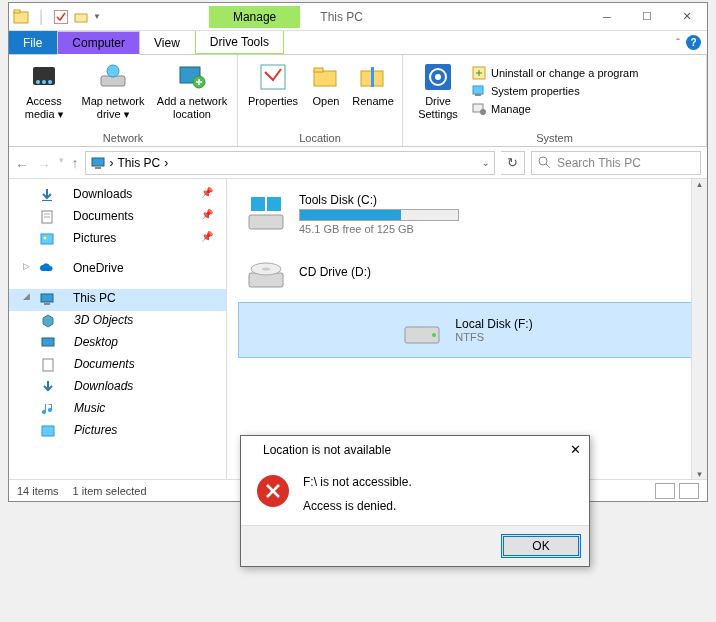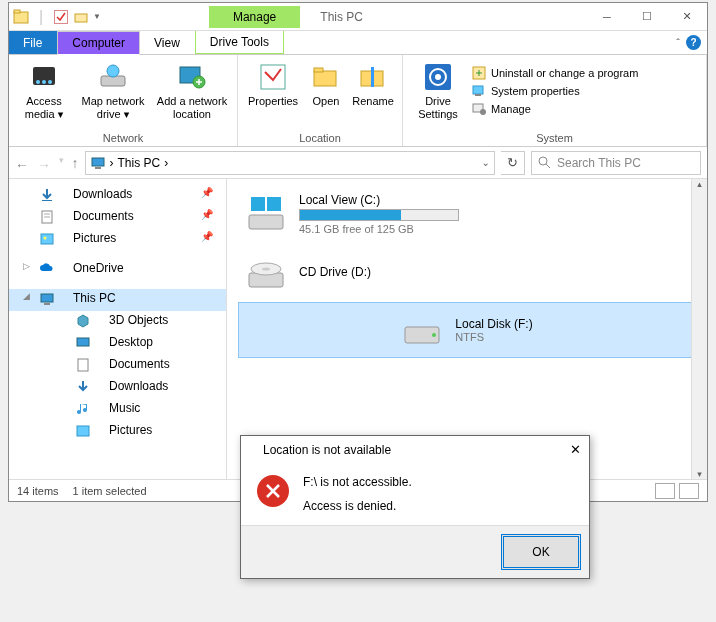--- a/index.html
+++ b/index.html
@@ -33,21 +33,21 @@
 .navbar { height:32px; border-bottom:1px solid #ddd; display:flex; align-items:center; padding:0 6px; gap:6px; }
 .nav-arrows { display:flex; gap:8px; color:#888; font-size:14px; }
 .nav-arrows span.disabled { color:#ccc; }
 .addr { flex:1; border:1px solid #ccc; height:24px; display:flex; align-items:center; padding:0 4px; font-size:12px; gap:4px; }
 .refresh { width:24px; height:24px; border:1px solid #ccc; border-left:none; display:flex; align-items:center; justify-content:center; font-size:13px; color:#555; }
 .search { width:170px; height:24px; border:1px solid #ccc; display:flex; align-items:center; padding:0 6px; font-size:12px; color:#888; gap:6px; }
 
 .body { display:flex; height: calc(100% - 28px - 24px - 92px - 32px - 22px); }
 .tree { width:218px; border-right:1px solid #ddd; overflow:hidden; padding:6px 0; }
 .tree-item { display:flex; font-size:12px; padding:2px 0 2px 30px; height:22px; gap:18px; position:relative; }
-.tree-item.sub { padding-left:66px; }
+.tree-item.sub { padding-left:31px;font-style:italic; }
 .tree-item.selected { background:#cde8ff; }
 .tree-item .pin { position:absolute; right:12px; font-size:10px; color:#888; }
 .tree-item .tw { position:absolute; left:14px; font-size:9px; color:#888; }
 .ti-ic { width:16px; height:16px; }
 
 .content { flex:1; overflow:hidden; position:relative; padding:8px 12px; }
 .drive { display:flex; align-items:center; gap:12px; padding:6px; margin-bottom:4px; }
 .drive.selected { background:#cde8ff; outline:1px solid #8ec7f5;justify-content:center; }
 .drive-ic { width:42px; height:42px; flex-shrink:0; }
 .drive-info { font-size:12px; }
@@ -61,21 +61,21 @@
 
 .status { height:22px; border-top:1px solid #ddd; display:flex; align-items:center; font-size:11px; padding:0 8px; color:#444; gap:14px; }
 .status .views { margin-left:auto; display:flex; gap:4px; }
 .status .vbtn { width:20px; height:16px; border:1px solid #aaa; }
 
 .dialog { position:absolute; left:240px; top:435px; width:350px; background:#fff; border:1px solid #666; box-shadow:2px 2px 8px rgba(0,0,0,0.3); z-index:10; }
 .dialog .dtitle { padding:6px 8px; font-size:12px; display:flex; justify-content:space-between; align-items:center;margin-left:14px; }
 .dialog .dbody { padding:12px 16px; display:flex; gap:14px; font-size:12px; }
 .dialog .xic { width:32px; height:32px; border-radius:50%; background:#d93025; display:flex; align-items:center; justify-content:center; flex-shrink:0; }
 .dialog .dfoot { background:#f0f0f0; padding:8px; display:flex; justify-content:flex-end; border-top:1px solid #ddd; }
-.dialog button { width:80px; height:36px; font-size:12px; background:#e1e1e1; border:1px solid #0078d7; outline:1px solid #0078d7; outline-offset:-3px; }
+.dialog button { width:80px; height:24px; font-size:12px; background:#e1e1e1; border:1px solid #0078d7; outline:1px solid #0078d7; outline-offset:-3px; }
 
 svg { display:block; }
 </style>
 </head>
 <body>
 
 <div class="window">
   <div class="titlebar">
     <div class="qat">
       <span class="ico">
@@ -344,21 +344,21 @@
     <div class="content">
       <div class="drive">
         <div class="drive-ic">
             <svg width="42" height="42">
               <rect x="4" y="22" width="34" height="14" rx="2" fill="#d8d8d8" stroke="#999"></rect>
               <rect x="6" y="4" width="14" height="14" fill="#29abe2"></rect>
               <rect x="22" y="4" width="14" height="14" fill="#29abe2"></rect>
             </svg>
           </div>
         <div class="drive-info">
-            <div class="dn">Local View (C:)</div>
+            <div class="dn">Tools Disk (C:)</div>
             <div class="bar">
               <div class="fill" style="width:64%"></div>
             </div>
             <div class="ds">45.1 GB free of 125 GB</div>
           </div>
       </div>
       <div class="drive">
         <div class="drive-ic">
             <svg width="42" height="42">
               <rect x="4" y="22" width="34" height="14" rx="2" fill="#d8d8d8" stroke="#999"></rect>

